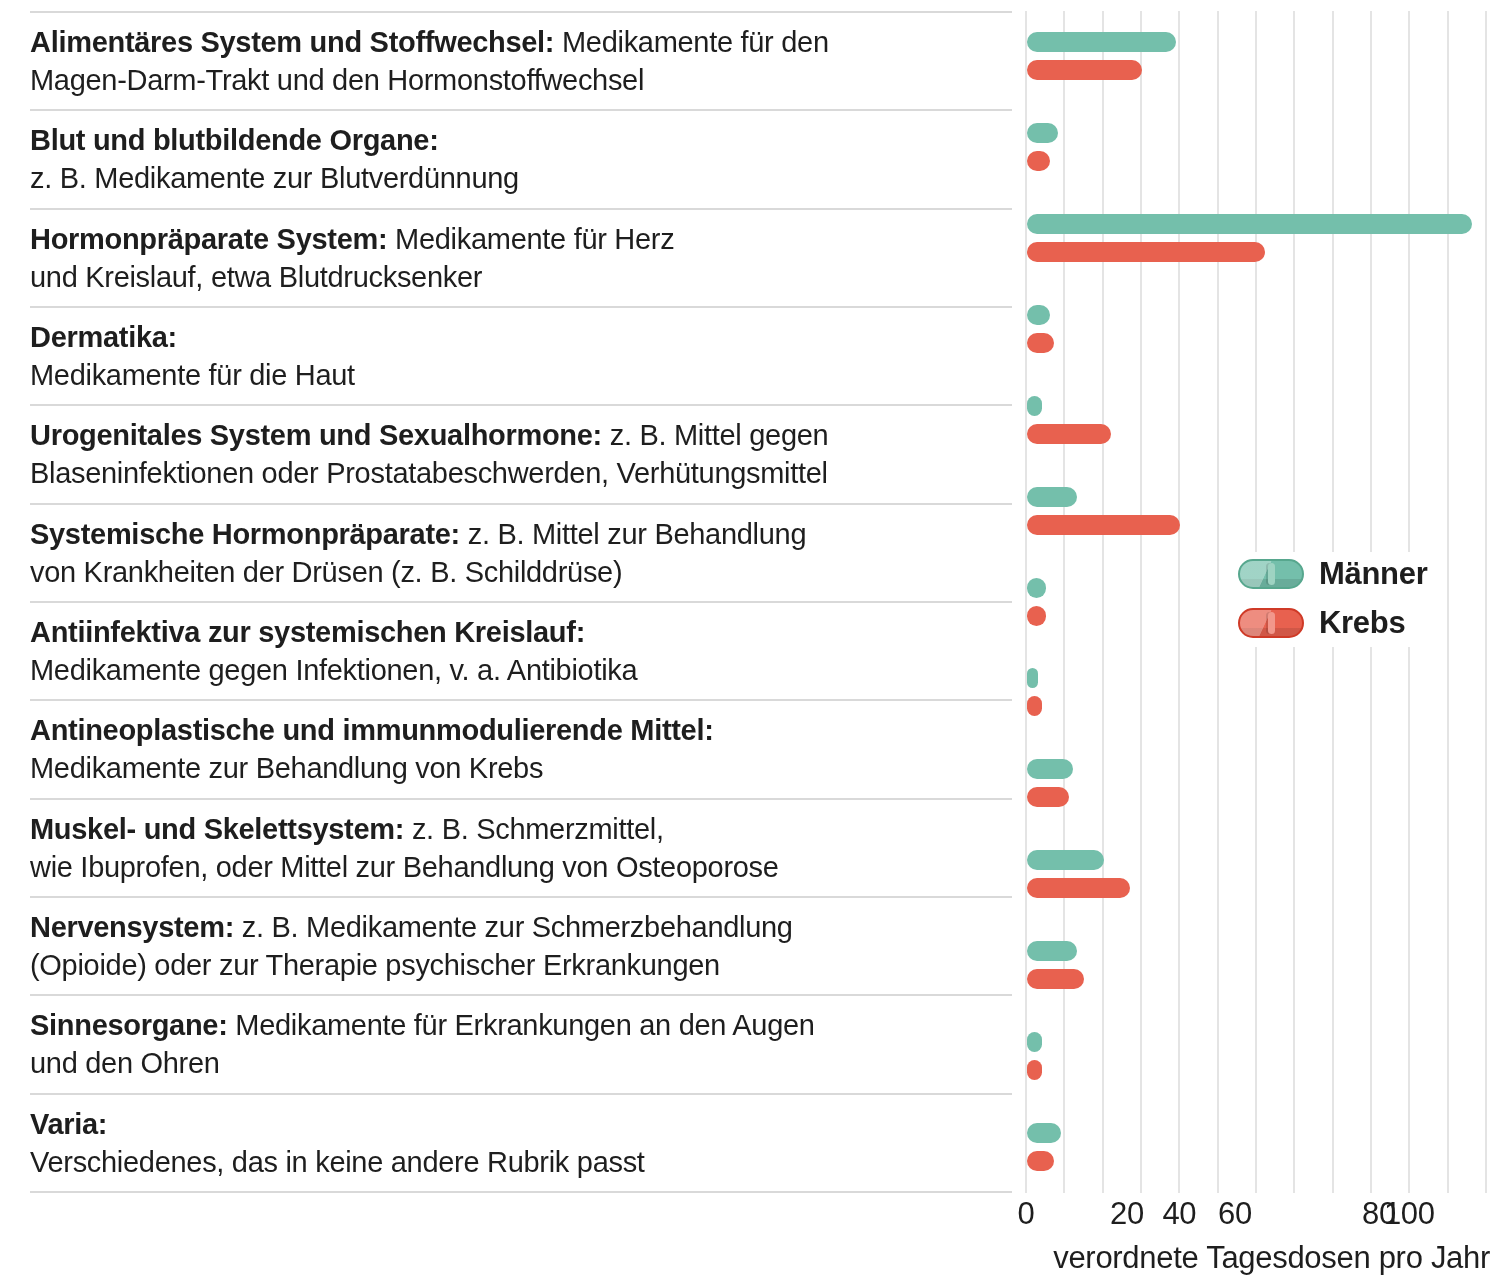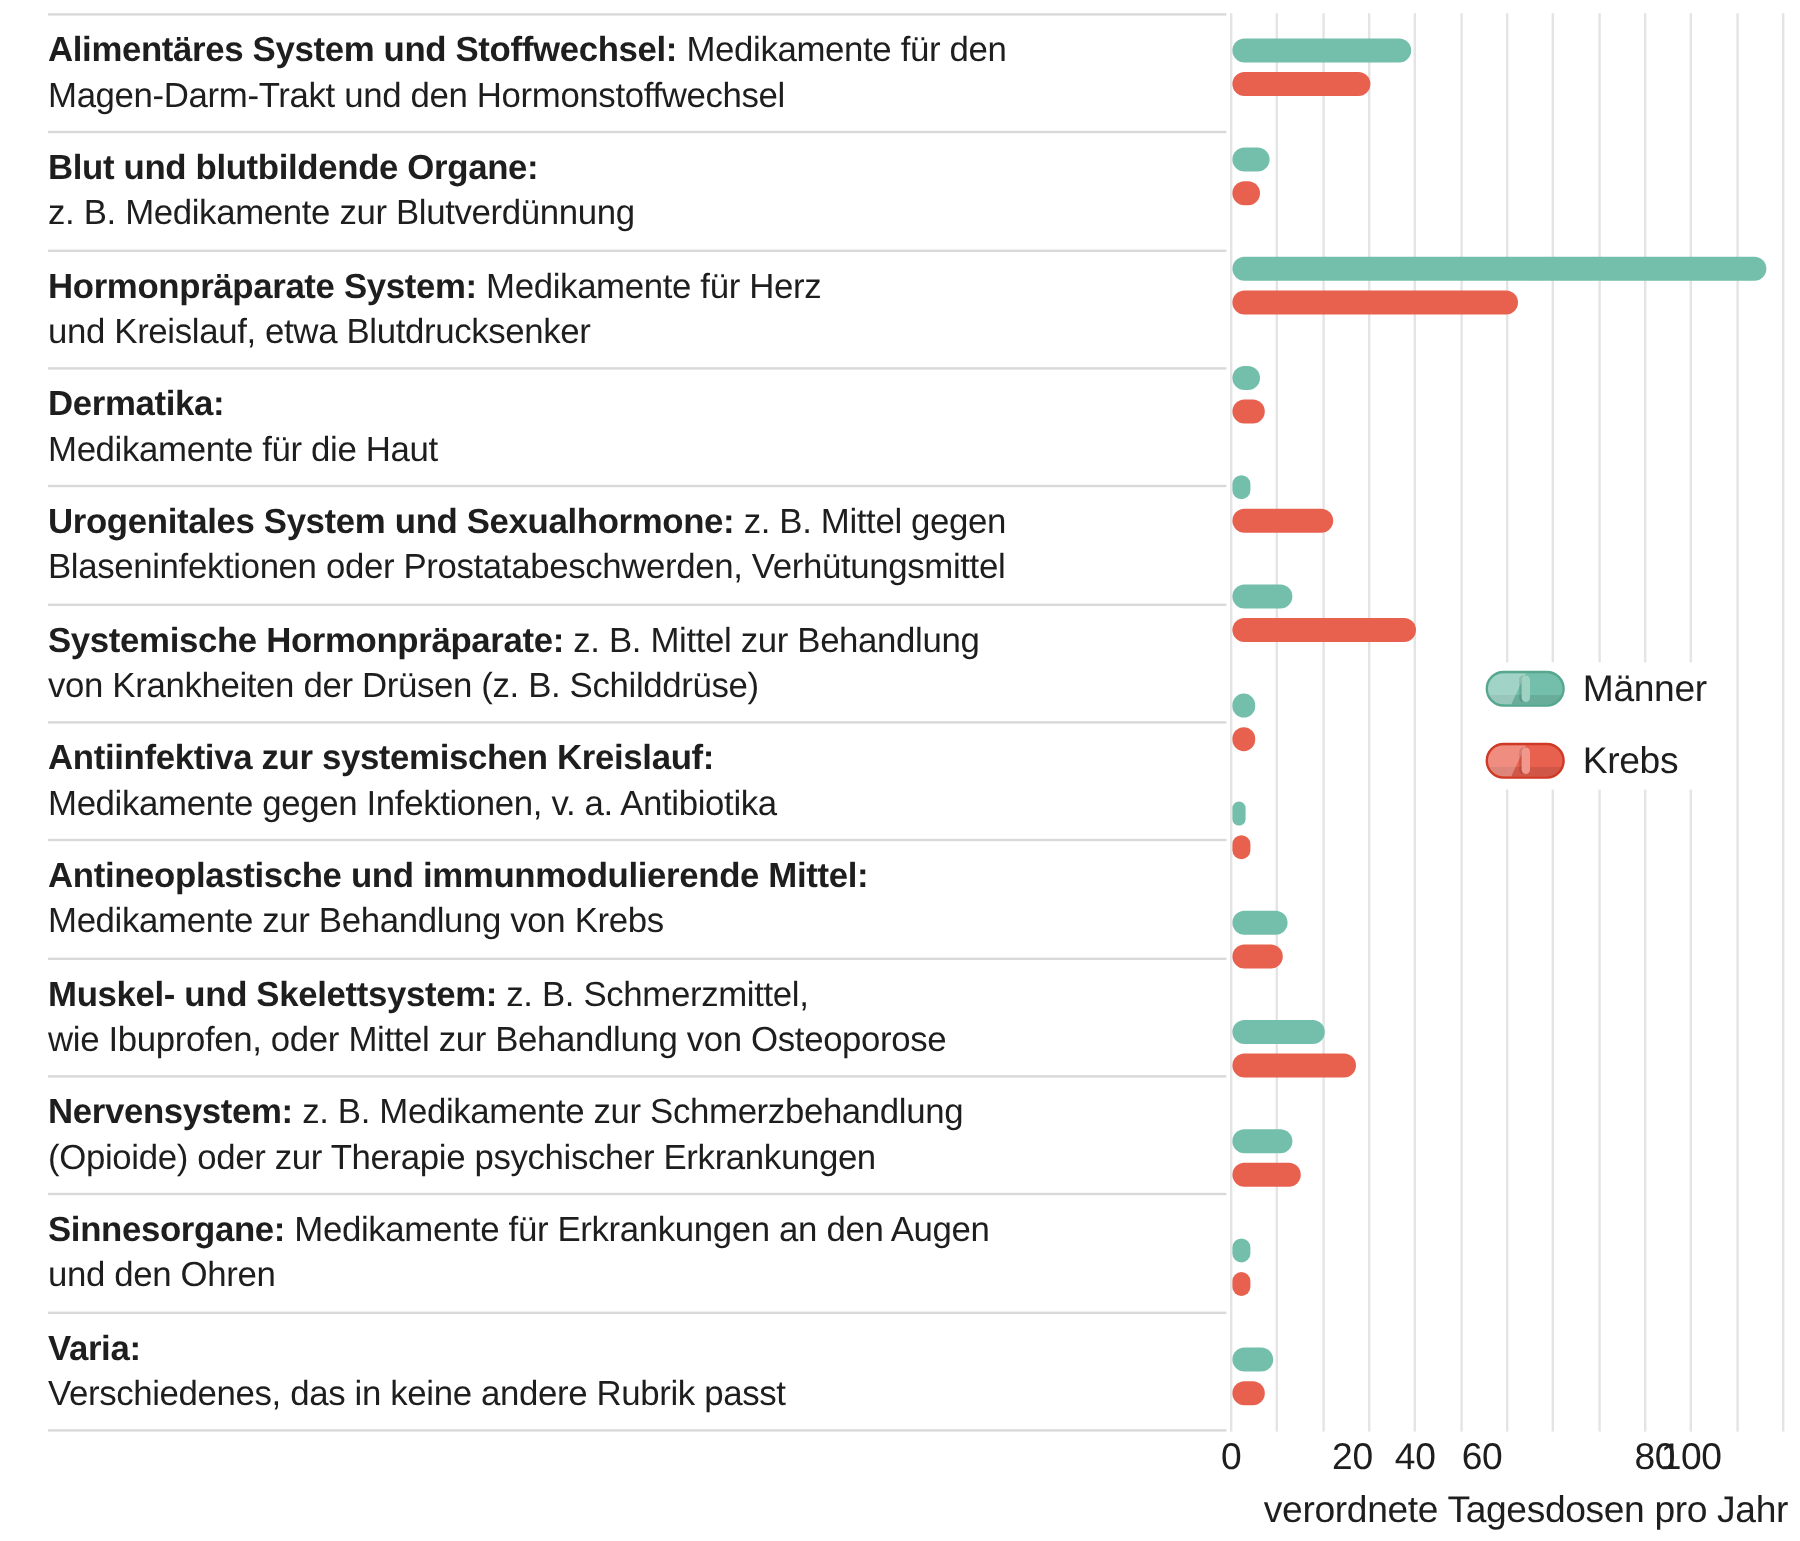--- a/index.html
+++ b/index.html
@@ -6,21 +6,21 @@
   .stage{
     position:relative;
     width:1500px;height:1284px;
     background:#ffffff;
     font-family:"Liberation Sans", sans-serif;
     color:#1e1e1e;
     overflow:hidden;
   }
   
   #labels{
-    position:absolute;left:40px;top:11px;width:982px;height:1182px;
+    position:absolute;left:30px;top:11px;width:982px;height:1182px;
     display:flex;flex-direction:column;
     border-bottom:2px solid #d9d9d9;
     box-sizing:border-box;
   }
   .cat-row{
     flex:1 1 0;
     border-top:2px solid #d9d9d9;
     overflow:hidden;
   }
   .cat{
@@ -38,21 +38,21 @@
   .bar{
     position:absolute;height:20px;border-radius:10px;
   }
   .bar-m{background:#74bfab;}
   .bar-f{background:#e8614f;}
   
   .legend{
     position:absolute;left:1236px;top:552px;
     background:#ffffff;
     padding:4px 10px 6px 2px;
-    display:flex;flex-direction:column;gap:24px;
+    display:flex;flex-direction:column;gap:13px;font-weight:bold;
   }
   .legend-item{display:flex;align-items:center;gap:15px;}
   .legend-label{font-size:31px;letter-spacing:-0.3px;}
   .pill{
     display:inline-block;width:66px;height:30px;border-radius:16px;
     position:relative;box-sizing:border-box;border:2.5px solid;
   }
   .pill::after{
     content:"";position:absolute;left:50%;top:2px;bottom:2px;width:7px;
     margin-left:-3.5px;border-radius:4px;

